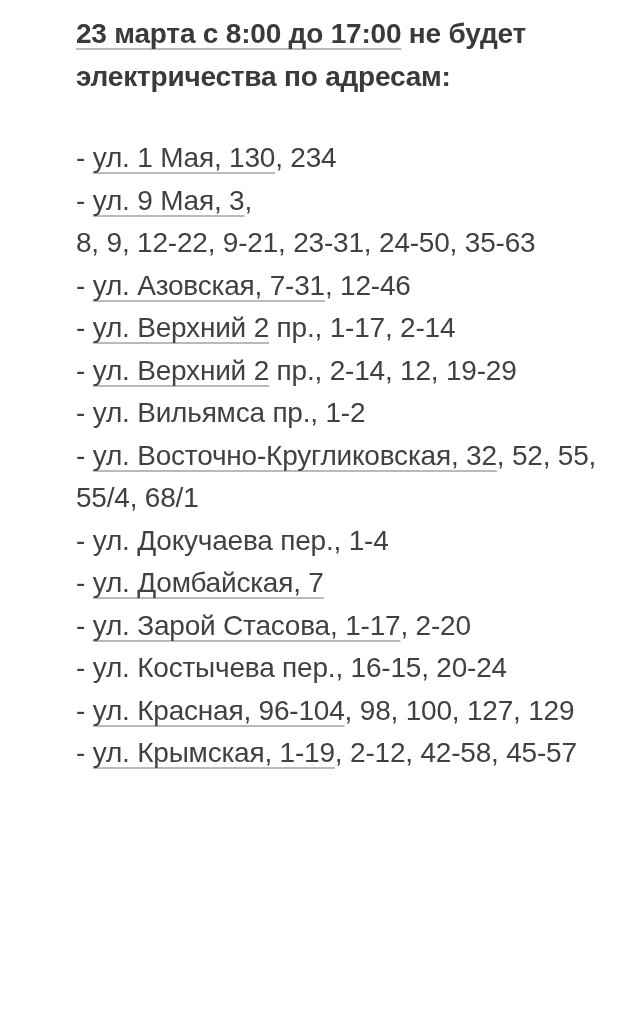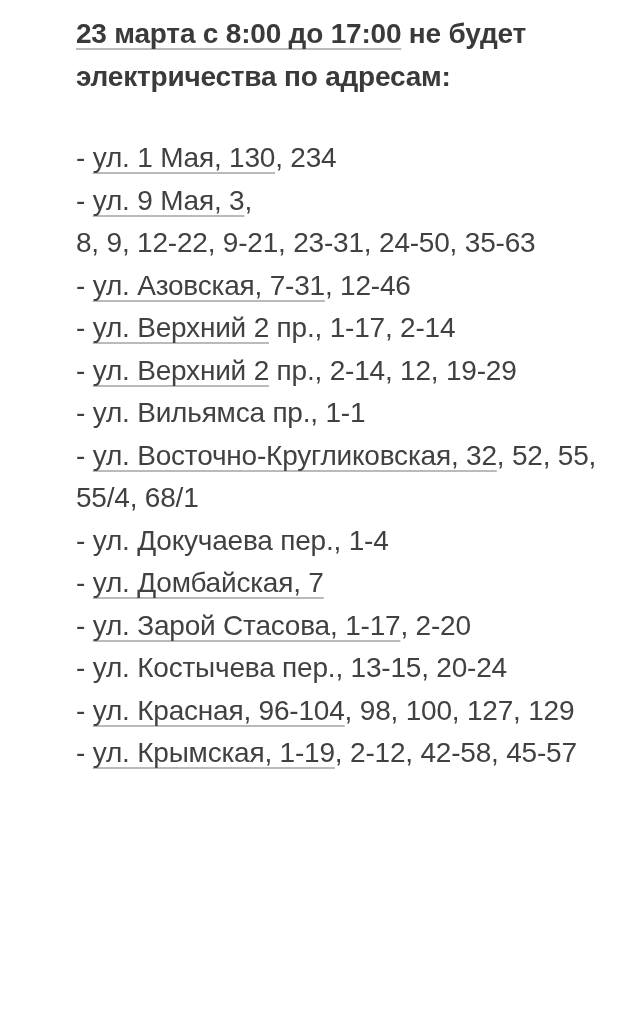--- a/index.html
+++ b/index.html
@@ -50,23 +50,23 @@
       <div class="line"><span class="u">23 марта с 8:00 до 17:00</span><span> не будет</span></div>
       <div class="line"><span>электричества по адресам:</span></div>
     </div>
     <div class="para body">
       <div class="line"><span>- </span><span class="u">ул. 1 Мая, 130</span><span>, 234</span></div>
       <div class="line"><span>- </span><span class="u">ул. 9 Мая, 3</span><span>,</span></div>
       <div class="line"><span>8, 9, 12-22, 9-21, 23-31, 24-50, 35-63</span></div>
       <div class="line"><span>- </span><span class="u">ул. Азовская, 7-31</span><span>, 12-46</span></div>
       <div class="line"><span>- </span><span class="u">ул. Верхний 2</span><span> пр., 1-17, 2-14</span></div>
       <div class="line"><span>- </span><span class="u">ул. Верхний 2</span><span> пр., 2-14, 12, 19-29</span></div>
-      <div class="line"><span>- ул. Вильямса пр., 1-1</span></div>
+      <div class="line"><span>- ул. Вильямса пр., 1-2</span></div>
       <div class="line"><span>- </span><span class="u">ул. Восточно-Кругликовская, 32</span><span>, 52, 55,</span></div>
       <div class="line"><span>55/4, 68/1</span></div>
       <div class="line"><span>- ул. Докучаева пер., 1-4</span></div>
       <div class="line"><span>- </span><span class="u">ул. Домбайская, 7</span></div>
       <div class="line"><span>- </span><span class="u">ул. Зарой Стасова, 1-17</span><span>, 2-20</span></div>
-      <div class="line"><span>- ул. Костычева пер., 13-15, 20-24</span></div>
+      <div class="line"><span>- ул. Костычева пер., 16-15, 20-24</span></div>
       <div class="line"><span>- </span><span class="u">ул. Красная, 96-104</span><span>, 98, 100, 127, 129</span></div>
       <div class="line"><span>- </span><span class="u">ул. Крымская, 1-19</span><span>, 2-12, 42-58, 45-57</span></div>
     </div>
   </div>
 
 </body></html>

